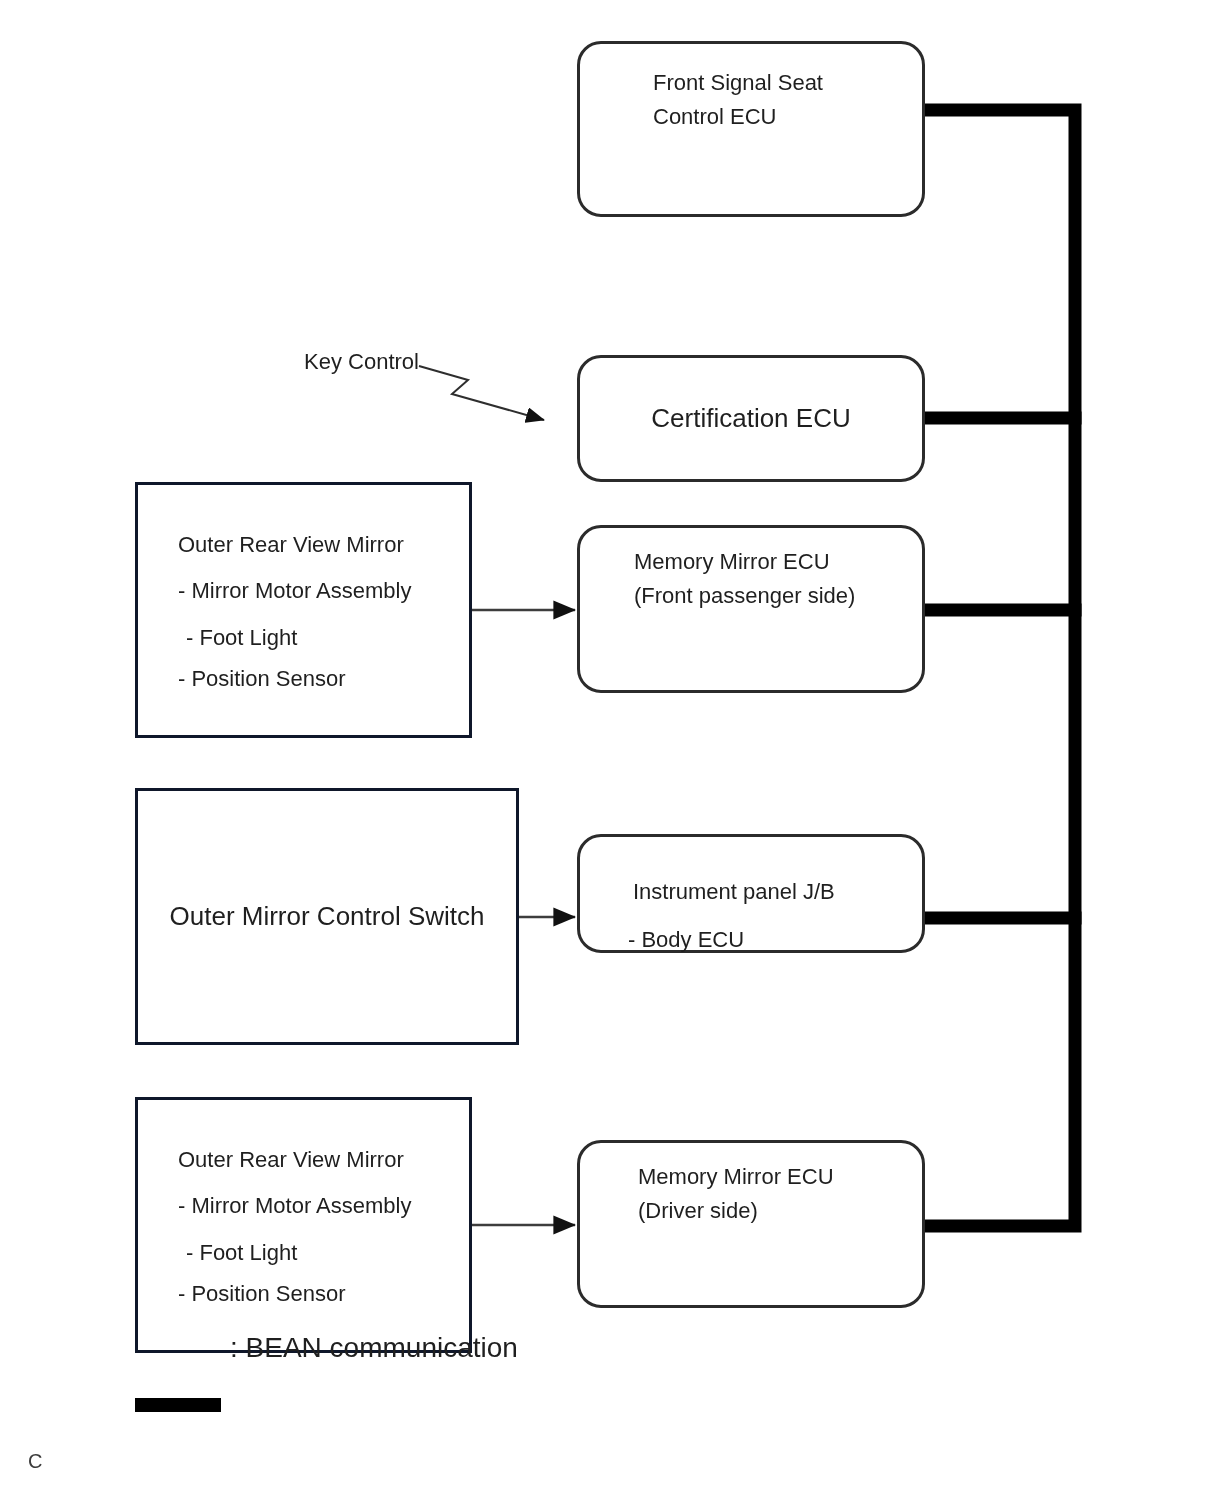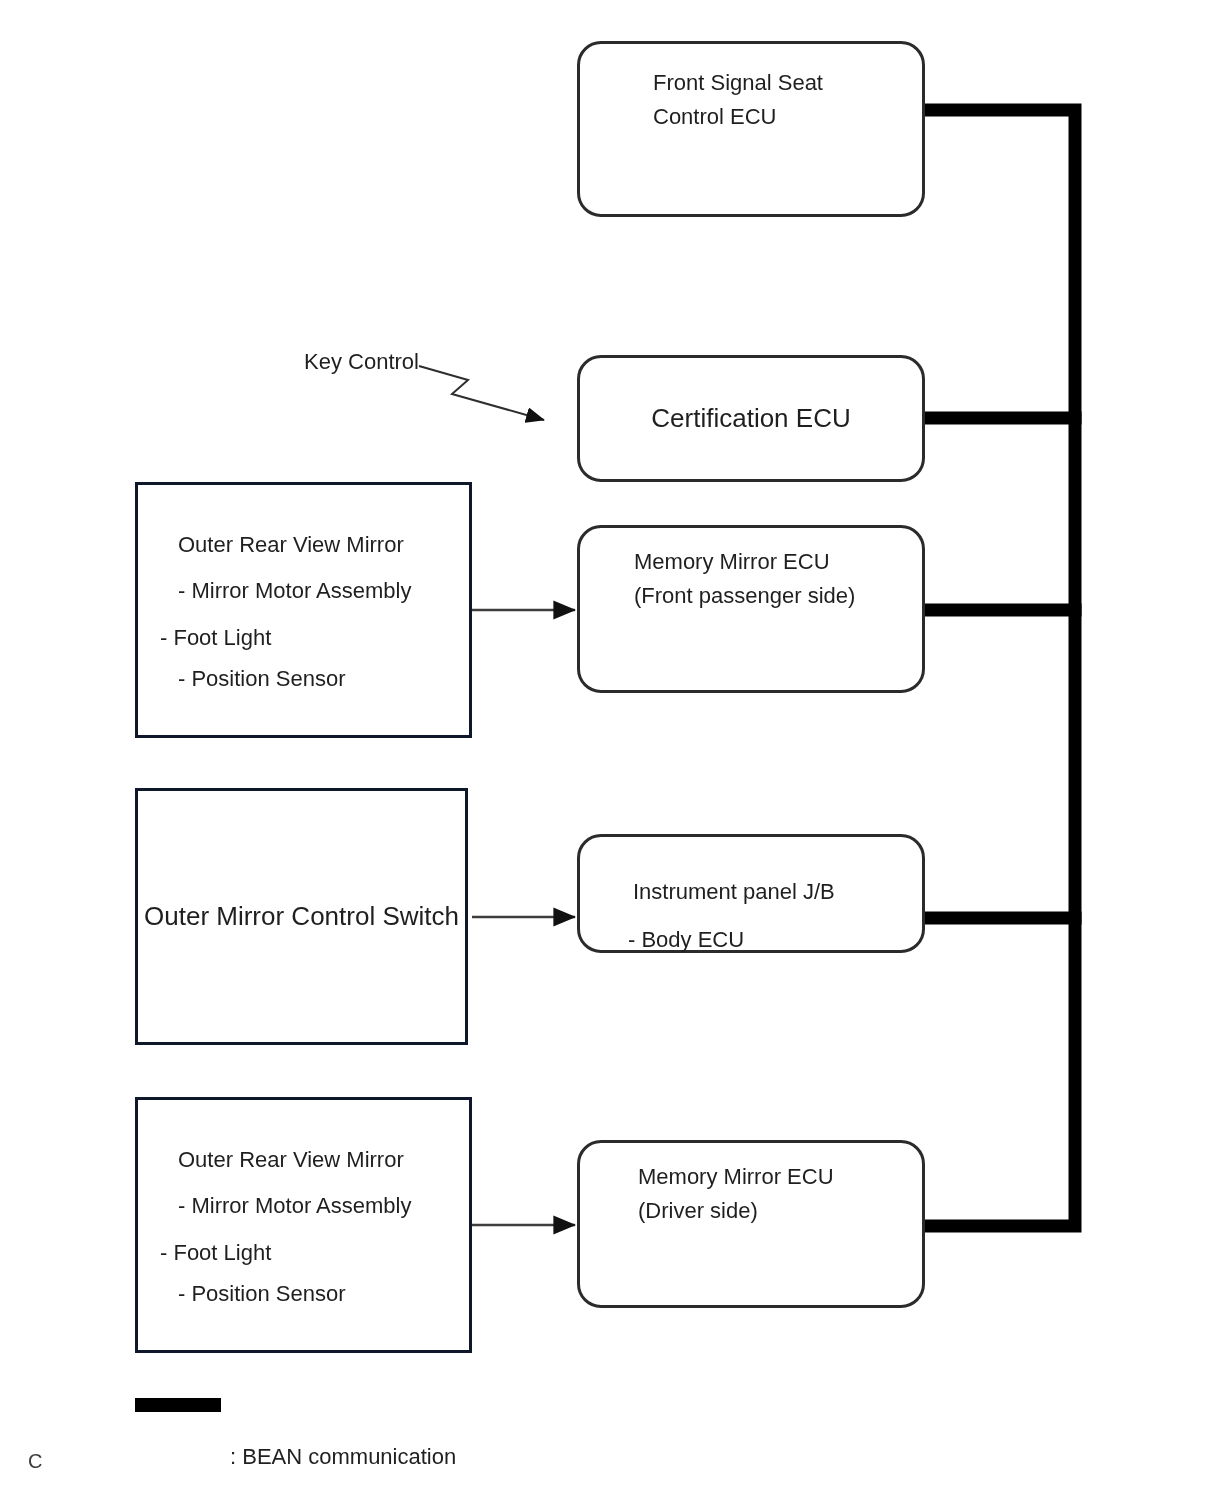--- a/index.html
+++ b/index.html
@@ -39,42 +39,42 @@
     color: #1f1f1f;
   }
   .legend-swatch {
     position: absolute;
     left: 135px;
     top: 1398px;
     width: 86px;
     height: 14px;
     background: #000000;
   }
-  .legend-label { position: absolute; left: 230px; top: 1444px; font-size: 22px; color: #1f1f1f; text-align: right; }
+  .legend-label { position: absolute; left: 230px; top: 1332px; font-size: 28px; color: #1f1f1f; text-align: right; }
   .page-marker { position: absolute; left: 28px; top: 1450px; font-size: 20px; color: #3c3c3c; }
 
   
   .n-fps   { left: 577px; top: 41px;   width: 348px; height: 176px; }
   .n-cert  { left: 577px; top: 355px;  width: 348px; height: 127px; }
   .n-mmp   { left: 577px; top: 525px;  width: 348px; height: 168px; }
   .n-ipjb  { left: 577px; top: 834px;  width: 348px; height: 119px; }
   .n-mmd   { left: 577px; top: 1140px; width: 348px; height: 168px; }
   .n-orvm1 { left: 135px; top: 482px;  width: 337px; height: 256px; }
-  .n-omcs  { left: 135px; top: 788px;  width: 333px; height: 257px; }
+  .n-omcs  { left: 135px; top: 788px;  width: 384px; height: 257px; }
   .n-orvm2 { left: 135px; top: 1097px; width: 337px; height: 256px; }
 
   
   .lbl-fps  { left: 73px; top: 22px; }
   .lbl-mmp  { left: 54px; top: 17px; }
   .lbl-mmd  { left: 58px; top: 17px; }
   .lbl-ipjb-title { left: 53px; top: 38px; }
   .lbl-ipjb-item  { left: 48px; top: 86px; }
   .mirror-title  { left: 40px; top: 43px; }
   .mirror-item-1 { left: 40px; top: 89px; }
-  .mirror-item-2 { left: 22px; top: 136px; }
+  .mirror-item-2 { left: 48px; top: 136px; }
   .mirror-item-3 { left: 40px; top: 177px; }
 </style>
 </head>
 <body>
 
 <div class="stage">
 
   <svg class="wires" width="1210" height="1498" viewBox="0 0 1210 1498">
     <defs>
       <marker id="ah" markerWidth="9.5" markerHeight="8" refX="9" refY="4" orient="auto">

